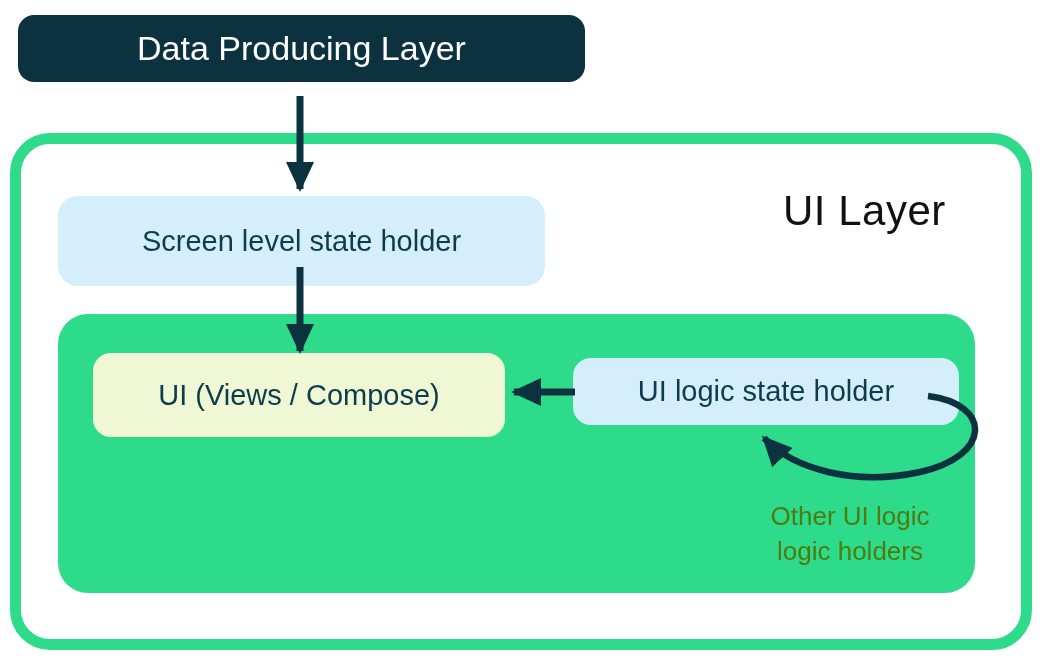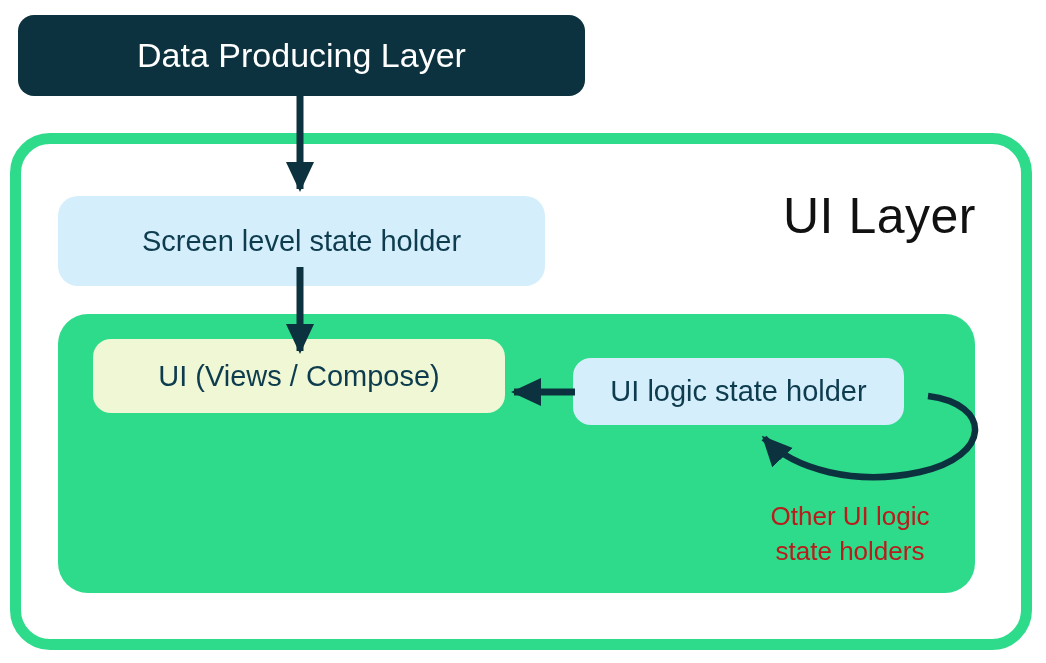--- a/index.html
+++ b/index.html
@@ -13,59 +13,59 @@
   }
   .node {
     position: absolute;
     display: flex;
     align-items: center;
     justify-content: center;
     box-sizing: border-box;
     text-align: center;
   }
   #data-producing-box {
-    left: 18px; top: 15px; width: 567px; height: 81px;
+    left: 18px; top: 15px; width: 567px; height: 67px;
     background: #0D323F; border-radius: 16px;
     color: #ffffff; font-size: 34px;
   }
   #ui-layer-container {
     left: 10px; top: 133px; width: 1022px; height: 517px;
     background: #ffffff;
     border: 11px solid #2EDB8B; border-radius: 40px;
   }
   #ui-layer-title {
     position: absolute; left: 783px; top: 187px;
-    font-size: 50px; color: #111111; letter-spacing: 0.5px;
+    font-size: 42px; color: #111111; letter-spacing: 0.5px;
   }
   #screen-state-box {
     left: 58px; top: 196px; width: 487px; height: 90px;
     background: #D5EEFB; border-radius: 20px;
     color: #0D3C4E; font-size: 29px;
   }
   #lifecycle-box {
     left: 58px; top: 314px; width: 917px; height: 279px;
     background: #2EDB8B; border-radius: 30px;
   }
   #ui-views-box {
-    left: 93px; top: 339px; width: 412px; height: 74px;
+    left: 93px; top: 353px; width: 412px; height: 84px;
     background: #F0F7D5; border-radius: 18px;
     color: #0D3C4E; font-size: 29px;
   }
   #ui-logic-box {
-    left: 573px; top: 358px; width: 331px; height: 67px;
+    left: 573px; top: 358px; width: 386px; height: 67px;
     background: #D5EEFB; border-radius: 18px;
     color: #0D3C4E; font-size: 29px;
   }
   #lifecycle-label {
     position: absolute; left: 105px; top: 511px;
     color: #ffffff; font-size: 29px;
   }
   #other-holders-label {
     position: absolute; left: 715px; top: 499px; width: 270px;
-    text-align: center; color: #b91c1c;
+    text-align: center; color: #4d7c0f;
     font-size: 26px; line-height: 35px;
   }
   #arrows-overlay {
     position: absolute; left: 0; top: 0;
     width: 1046px; height: 663px;
     pointer-events: none;
   }
 </style>
 </head>
 <body>
@@ -89,21 +89,21 @@
     <span>UI (Views / Compose)</span>
   </div>
 
   <div class="node" id="ui-logic-box">
     <span>UI logic state holder</span>
   </div>
 
 
   <div id="other-holders-label">
     <div>Other UI logic</div>
-    <div>state holders</div>
+    <div>logic holders</div>
   </div>
 
   <svg id="arrows-overlay" viewBox="0 0 1046 663" xmlns="http://www.w3.org/2000/svg">
     <defs>
       <marker id="arrowhead" markerUnits="userSpaceOnUse" markerWidth="32" markerHeight="30" refX="27" refY="14" orient="auto">
         <path d="M0,0 L30,14 L0,28 Z" fill="#0D323F"></path>
       </marker>
     </defs>
 
     <line x1="300" y1="96" x2="300" y2="189" stroke="#0D323F" stroke-width="7" marker-end="url(#arrowhead)"></line>

